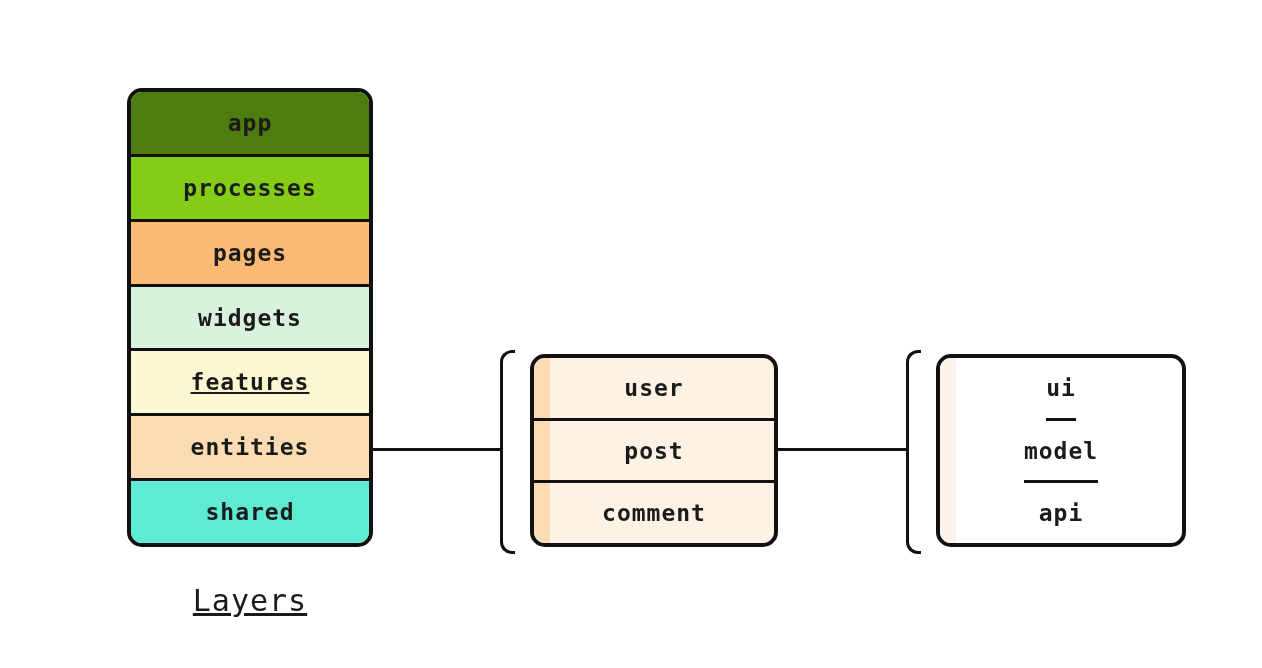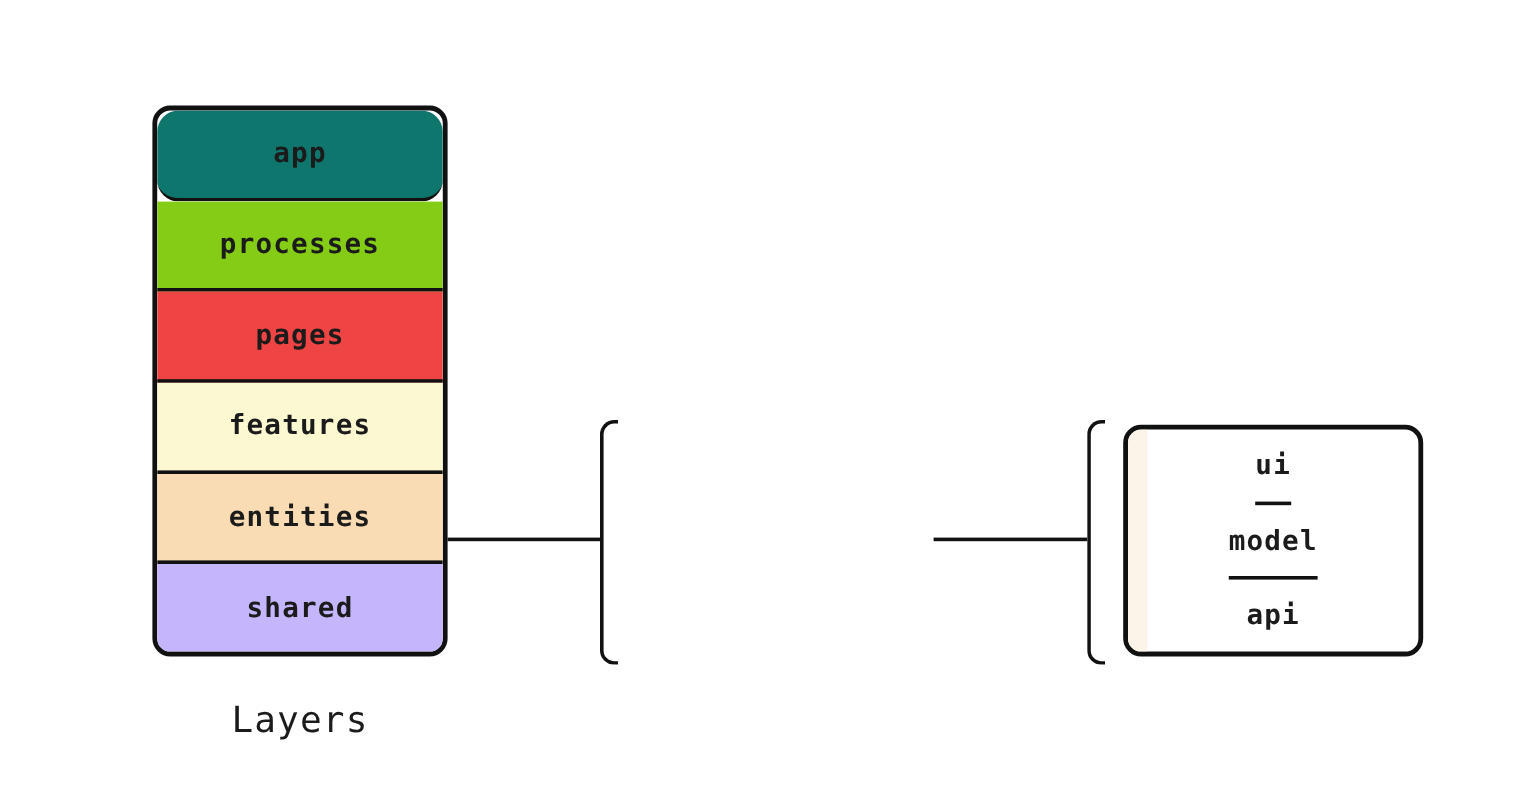--- a/index.html
+++ b/index.html
@@ -65,20 +65,21 @@
     border-radius: 12px 0 0 12px;
     background: transparent;
   }
   .caption {
     position: absolute;
     text-align: center;
     font-size: 30px;
     font-weight: normal;
     letter-spacing: 1px;
     color: #1b1b1b;
+    text-decoration: underline;
   }
 
   
   #layers-box   { left: 127px; top: 88px;  width: 246px; height: 459px; }
   #slices-box   { left: 530px; top: 354px; width: 248px; height: 193px; }
   #segments-box { left: 936px; top: 354px; width: 250px; height: 193px; }
 
   #connector-layers-slices   { left: 373px; top: 448px; width: 127px; }
   #connector-slices-segments { left: 778px; top: 448px; width: 128px; }
 
@@ -88,44 +89,59 @@
   #caption-layers   { left: 127px; top: 583px; width: 246px; }
   #caption-slices   { left: 530px; top: 583px; width: 248px; }
   #caption-segments { left: 936px; top: 583px; width: 250px; }
 </style>
 </head>
 <body>
 
 <div class="canvas">
 
   <div class="stack-box" id="layers-box">
-    <div class="row" style="background: #0f766e; border-radius: 18px;">
+    <div class="row" style="background: #4d7c0f;">
       <span class="row-label">app</span>
     </div>
     <div class="row" style="background: #84cc16;">
       <span class="row-label">processes</span>
     </div>
-    <div class="row" style="background: #ef4444;">
+    <div class="row" style="background: #fdba74;">
       <span class="row-label">pages</span>
     </div>
-    <div class="row" style="background: rgb(251, 248, 210);">
+    <div class="row" style="background: rgb(217, 242, 221);">
+      <span class="row-label">widgets</span>
+    </div>
+    <div class="row" style="background: rgb(251, 248, 210); text-decoration: underline;">
       <span class="row-label">features</span>
     </div>
     <div class="row" style="background: rgb(250, 220, 180);">
       <span class="row-label">entities</span>
     </div>
-    <div class="row" style="background: #c4b5fd;">
+    <div class="row" style="background: #5eead4;">
       <span class="row-label">shared</span>
     </div>
   </div>
 
   <div class="connector" id="connector-layers-slices"></div>
 
   <div class="bracket" id="bracket-slices"></div>
 
+  <div class="stack-box" id="slices-box" style="background: rgb(253, 242, 227);">
+    <div class="stripe" style="background: rgb(251, 220, 180);"></div>
+    <div class="row">
+      <span class="row-label">user</span>
+    </div>
+    <div class="row">
+      <span class="row-label">post</span>
+    </div>
+    <div class="row">
+      <span class="row-label">comment</span>
+    </div>
+  </div>
 
   <div class="connector" id="connector-slices-segments"></div>
 
   <div class="bracket" id="bracket-segments"></div>
 
   <div class="stack-box" id="segments-box" style="background: rgb(255, 255, 255); align-items: center;">
     <div class="stripe" style="background: rgb(253, 244, 233);"></div>
     <div class="row">
       <span class="row-label">ui</span>
     </div>

